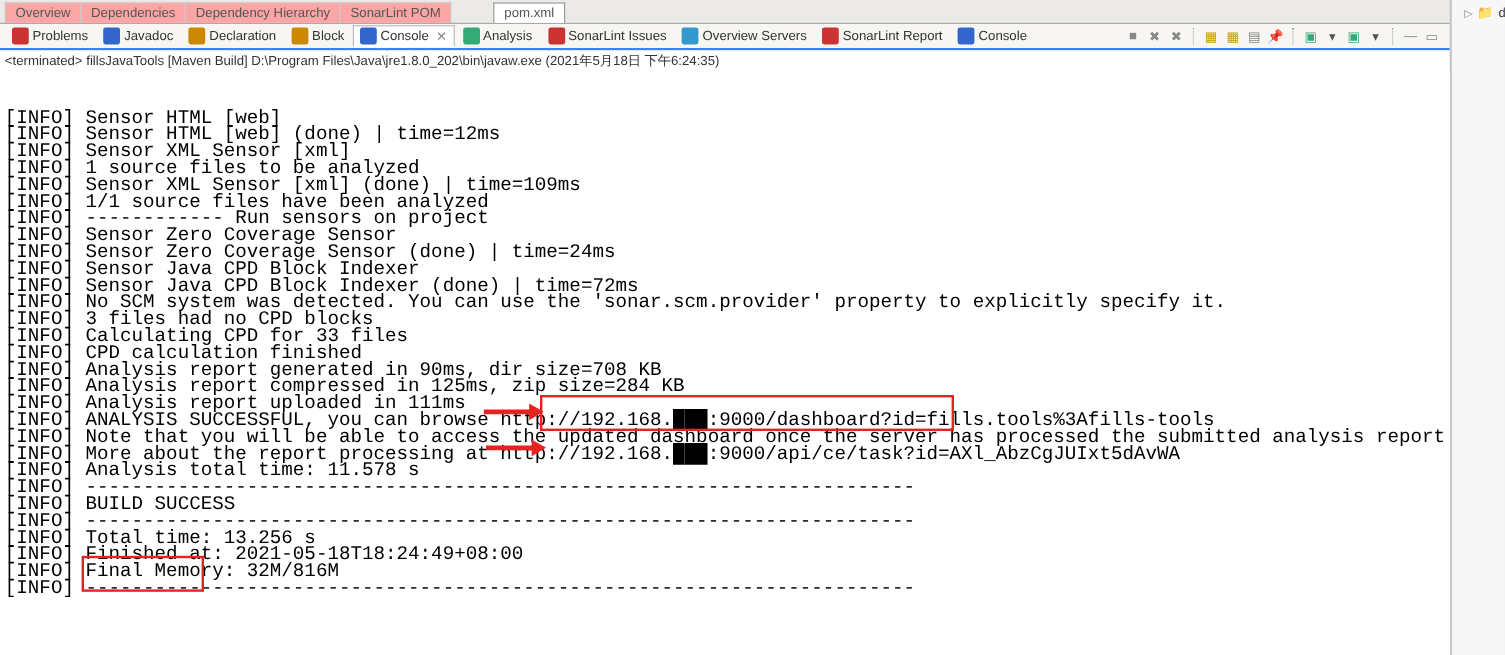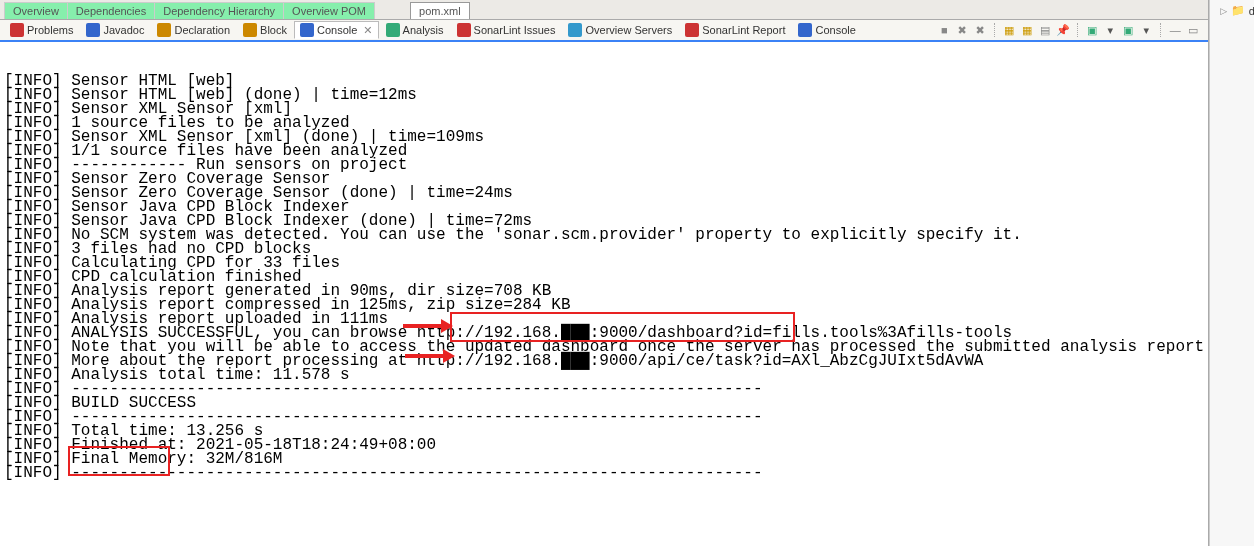--- a/index.html
+++ b/index.html
@@ -42,21 +42,21 @@
       border-bottom: 1px solid #aaa;
       padding: 0 4px;
       height: 20px;
       align-items: flex-end;
     }
     .tab {
       padding: 2px 8px;
       font-size: 11px;
       border: 1px solid #ccc;
       border-bottom: none;
-      background: #86efac;
+      background: #fca5a5;
       margin-right: -1px;
       white-space: nowrap;
       cursor: pointer;
       color: #555;
     }
     .tab.active {
       background: #fff;
       border-color: #999;
       position: relative;
       z-index: 1;
@@ -160,21 +160,21 @@
   </style>
 </head>
 <body>
 
 <div class="app">
   <div class="main">
     <div class="tabs" id="editor-tabs">
         <div class="tab">Overview</div>
         <div class="tab">Dependencies</div>
         <div class="tab">Dependency Hierarchy</div>
-        <div class="tab">Overview POM</div>
+        <div class="tab">SonarLint POM</div>
         <div class="tab active">pom.xml</div>
       </div>
 
     <div class="views">
       <div id="views-list" style="display:flex;align-items:center;gap:1px;">
           <div class="view">
             <span class="vicon" style="background: rgb(204, 51, 51);"></span>
             <span>Problems</span>
           </div>
           <div class="view">
@@ -228,20 +228,21 @@
         <span class="ticon" style="color:#3a7;">▣</span>
         <span class="ticon" style="color:#555;">▾</span>
         <span class="ticon" style="color:#3a7;">▣</span>
         <span class="ticon" style="color:#555;">▾</span>
         <span class="view-sep"></span>
         <span class="ticon" style="color:#888;">—</span>
         <span class="ticon" style="color:#888;">▭</span>
       </div>
     </div>
 
+    <div class="status-line">&lt;terminated&gt; fillsJavaTools [Maven Build] D:\Program Files\Java\jre1.8.0_202\bin\javaw.exe (2021年5月18日 下午6:24:35)</div>
 
     <div class="console-out" id="console-out"><div class="console-line" style="visibility: hidden; height: 2px;">[INFO] ...</div>
       <div class="console-line">[INFO] Sensor HTML [web]</div><div class="console-line">[INFO] Sensor HTML [web] (done) | time=12ms</div><div class="console-line">[INFO] Sensor XML Sensor [xml]</div><div class="console-line">[INFO] 1 source files to be analyzed</div><div class="console-line">[INFO] Sensor XML Sensor [xml] (done) | time=109ms</div><div class="console-line">[INFO] 1/1 source files have been analyzed</div><div class="console-line">[INFO] ------------ Run sensors on project</div><div class="console-line">[INFO] Sensor Zero Coverage Sensor</div><div class="console-line">[INFO] Sensor Zero Coverage Sensor (done) | time=24ms</div><div class="console-line">[INFO] Sensor Java CPD Block Indexer</div><div class="console-line">[INFO] Sensor Java CPD Block Indexer (done) | time=72ms</div><div class="console-line">[INFO] No SCM system was detected. You can use the 'sonar.scm.provider' property to explicitly specify it.</div><div class="console-line">[INFO] 3 files had no CPD blocks</div><div class="console-line">[INFO] Calculating CPD for 33 files</div><div class="console-line">[INFO] CPD calculation finished</div><div class="console-line">[INFO] Analysis report generated in 90ms, dir size=708 KB</div><div class="console-line">[INFO] Analysis report compressed in 125ms, zip size=284 KB</div><div class="console-line">[INFO] Analysis report uploaded in 111ms</div><div class="console-line">[INFO] ANALYSIS SUCCESSFUL, you can browse http://192.168.███:9000/dashboard?id=fills.tools%3Afills-tools</div><div class="console-line">[INFO] Note that you will be able to access the updated dashboard once the server has processed the submitted analysis report</div><div class="console-line">[INFO] More about the report processing at http://192.168.███:9000/api/ce/task?id=AXl_AbzCgJUIxt5dAvWA</div><div class="console-line">[INFO] Analysis total time: 11.578 s</div><div class="console-line">[INFO] ------------------------------------------------------------------------</div><div class="console-line">[INFO] BUILD SUCCESS</div><div class="console-line">[INFO] ------------------------------------------------------------------------</div><div class="console-line">[INFO] Total time: 13.256 s</div><div class="console-line">[INFO] Finished at: 2021-05-18T18:24:49+08:00</div><div class="console-line">[INFO] Final Memory: 32M/816M</div><div class="console-line">[INFO] ------------------------------------------------------------------------</div><div class="annot-box1"></div>
       <svg class="arrow" style="position:absolute;left:403px;top:275px;" width="50" height="18">
         <line x1="0" y1="9" x2="40" y2="9" stroke="#e82222" stroke-width="4"></line>
         <polygon points="38,2 50,9 38,16" fill="#e82222"></polygon>
       </svg>
       <svg class="arrow" style="position:absolute;left:405px;top:305px;" width="50" height="18">
         <line x1="0" y1="9" x2="40" y2="9" stroke="#e82222" stroke-width="4"></line>
         <polygon points="38,2 50,9 38,16" fill="#e82222"></polygon>

